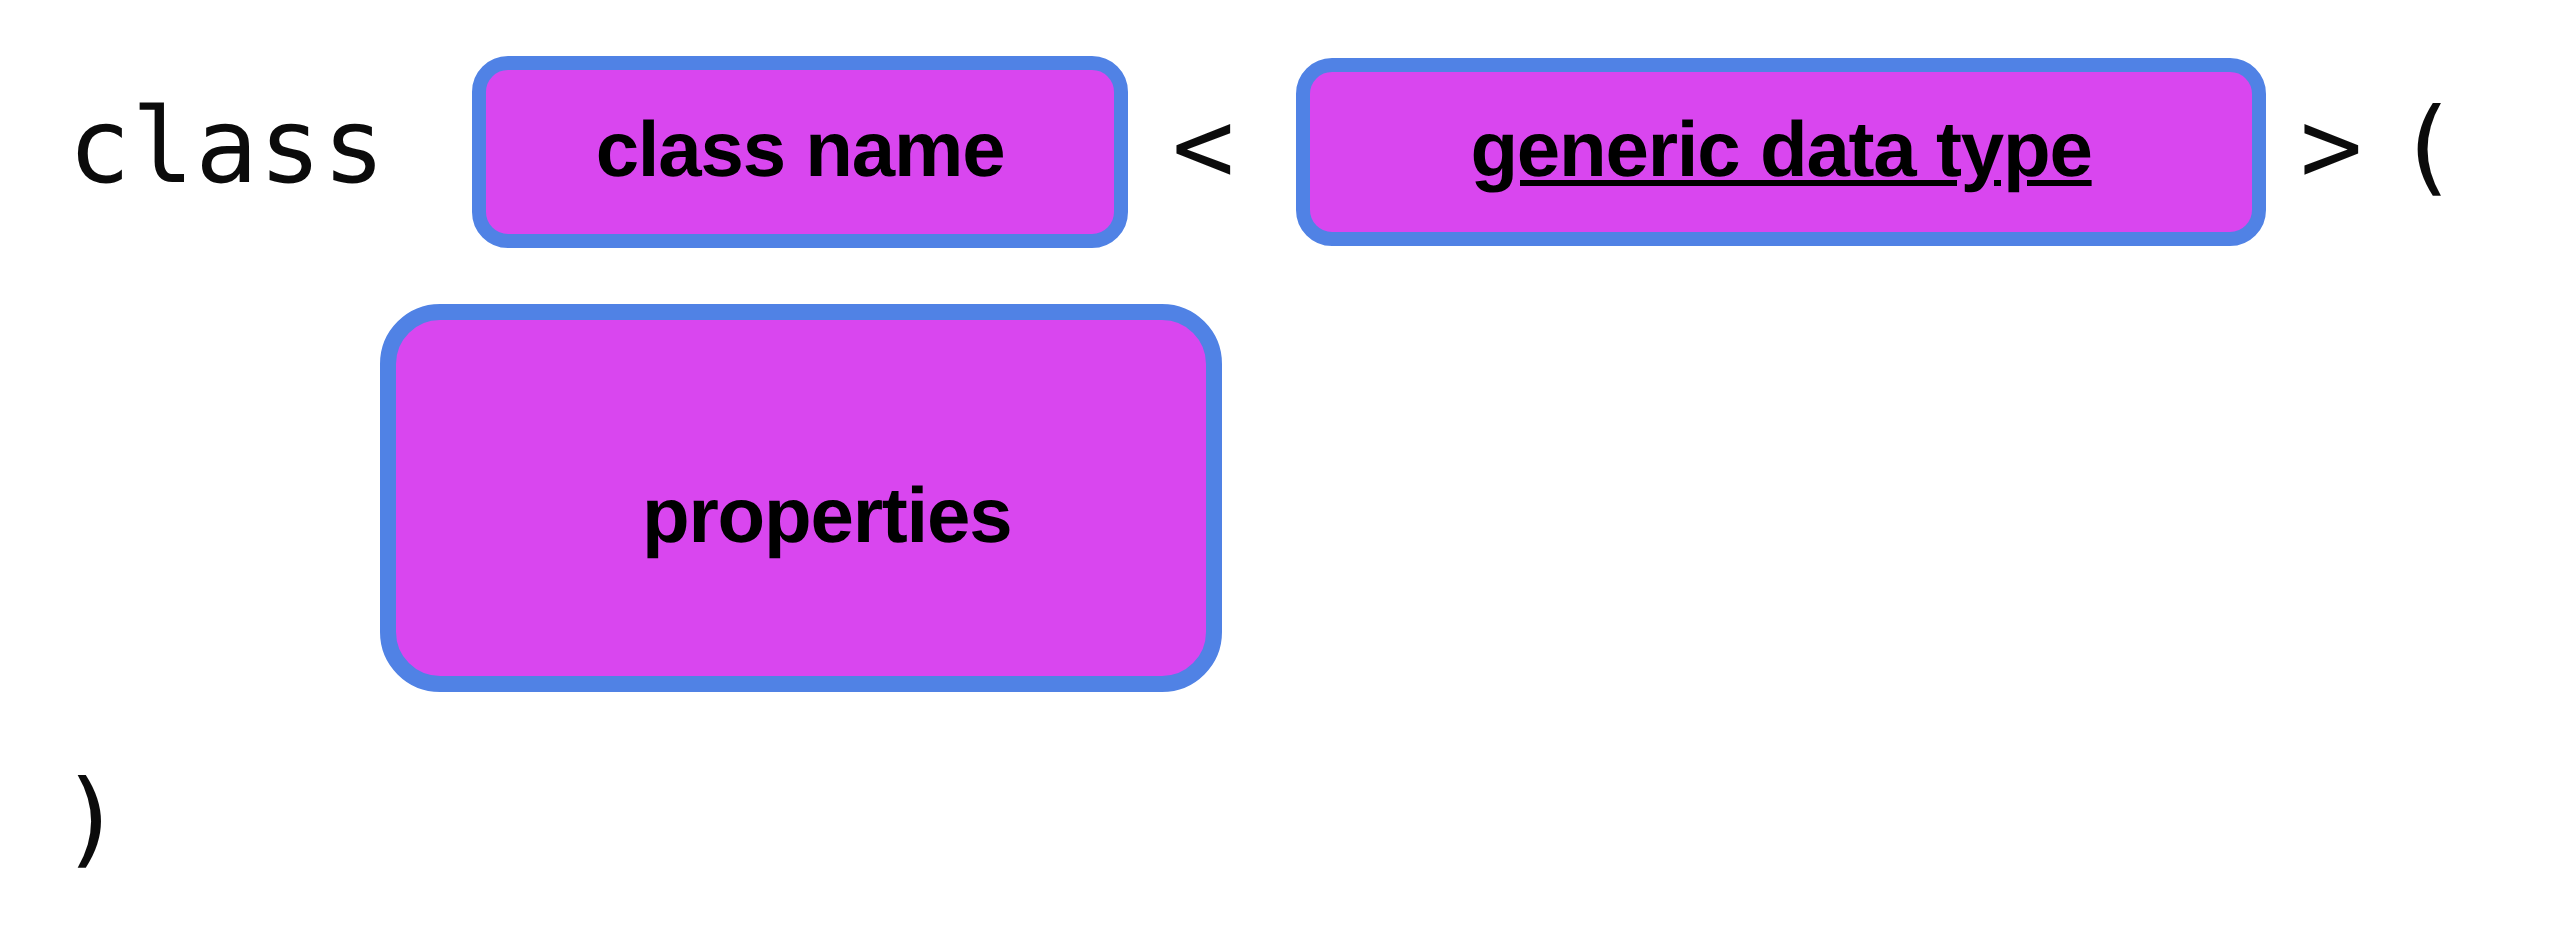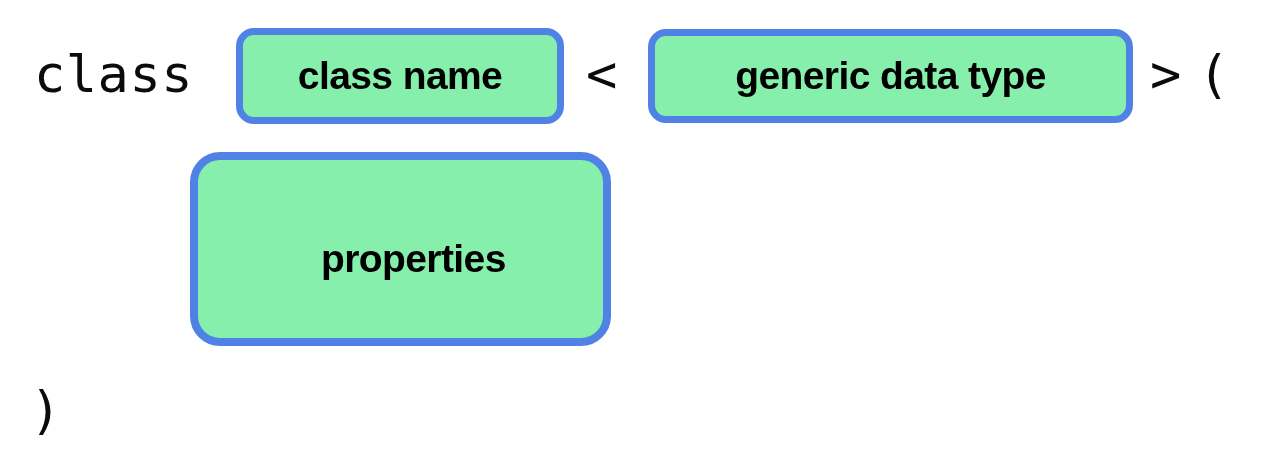--- a/index.html
+++ b/index.html
@@ -57,21 +57,21 @@
   .tok-paren-close {
     left: 30px;
     top: 384px;
     font-size: 52px;
   }
 
   
   .slot {
     position: absolute;
     box-sizing: border-box;
-    background: #86efac;
+    background: #d946ef;
     border-style: solid;
     border-color: #5082e5;
     display: flex;
     align-items: center;
     justify-content: center;
   }
 
   .slot-label {
     font-family: "Liberation Sans", sans-serif;
     font-weight: 700;
@@ -95,20 +95,21 @@
   }
 
   
   .slot-generic-type {
     left: 648px;
     top: 29px;
     width: 485px;
     height: 94px;
     border-width: 7px;
     border-radius: 18px;
+    text-decoration: underline;
   }
   .slot-generic-type .slot-label {
     font-size: 39px;
   }
 
   
   .slot-properties {
     left: 190px;
     top: 152px;
     width: 421px;

